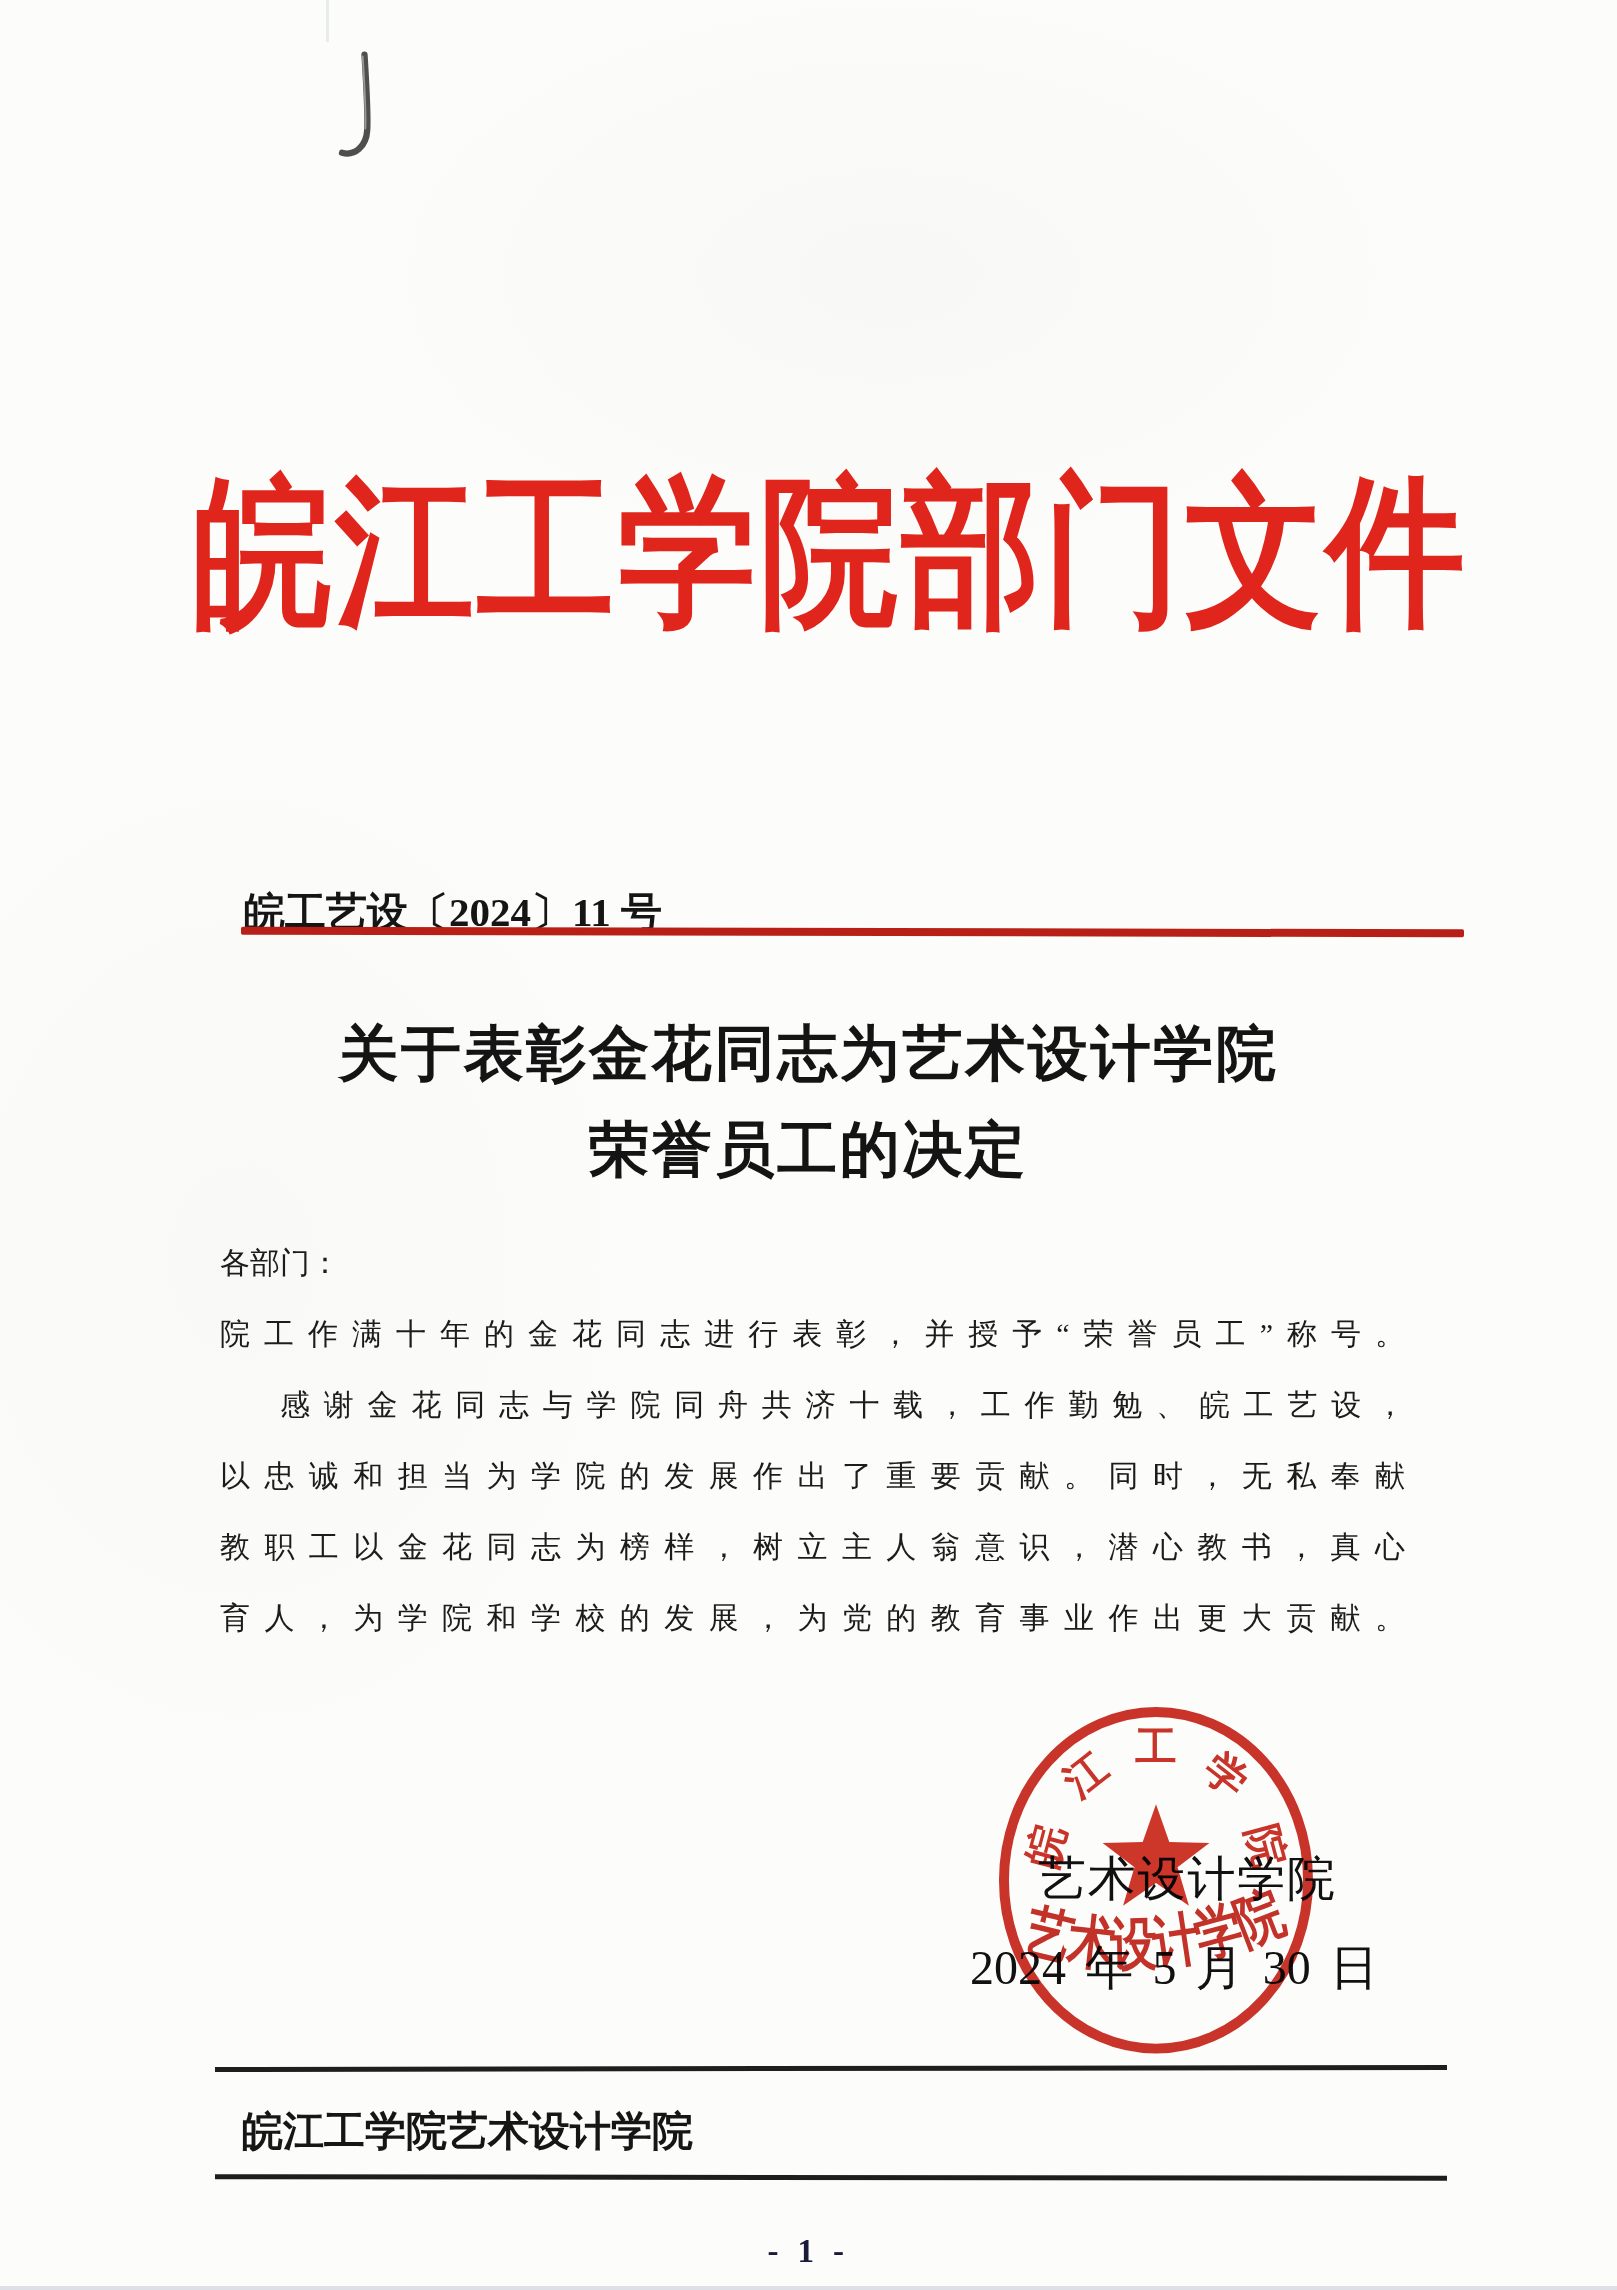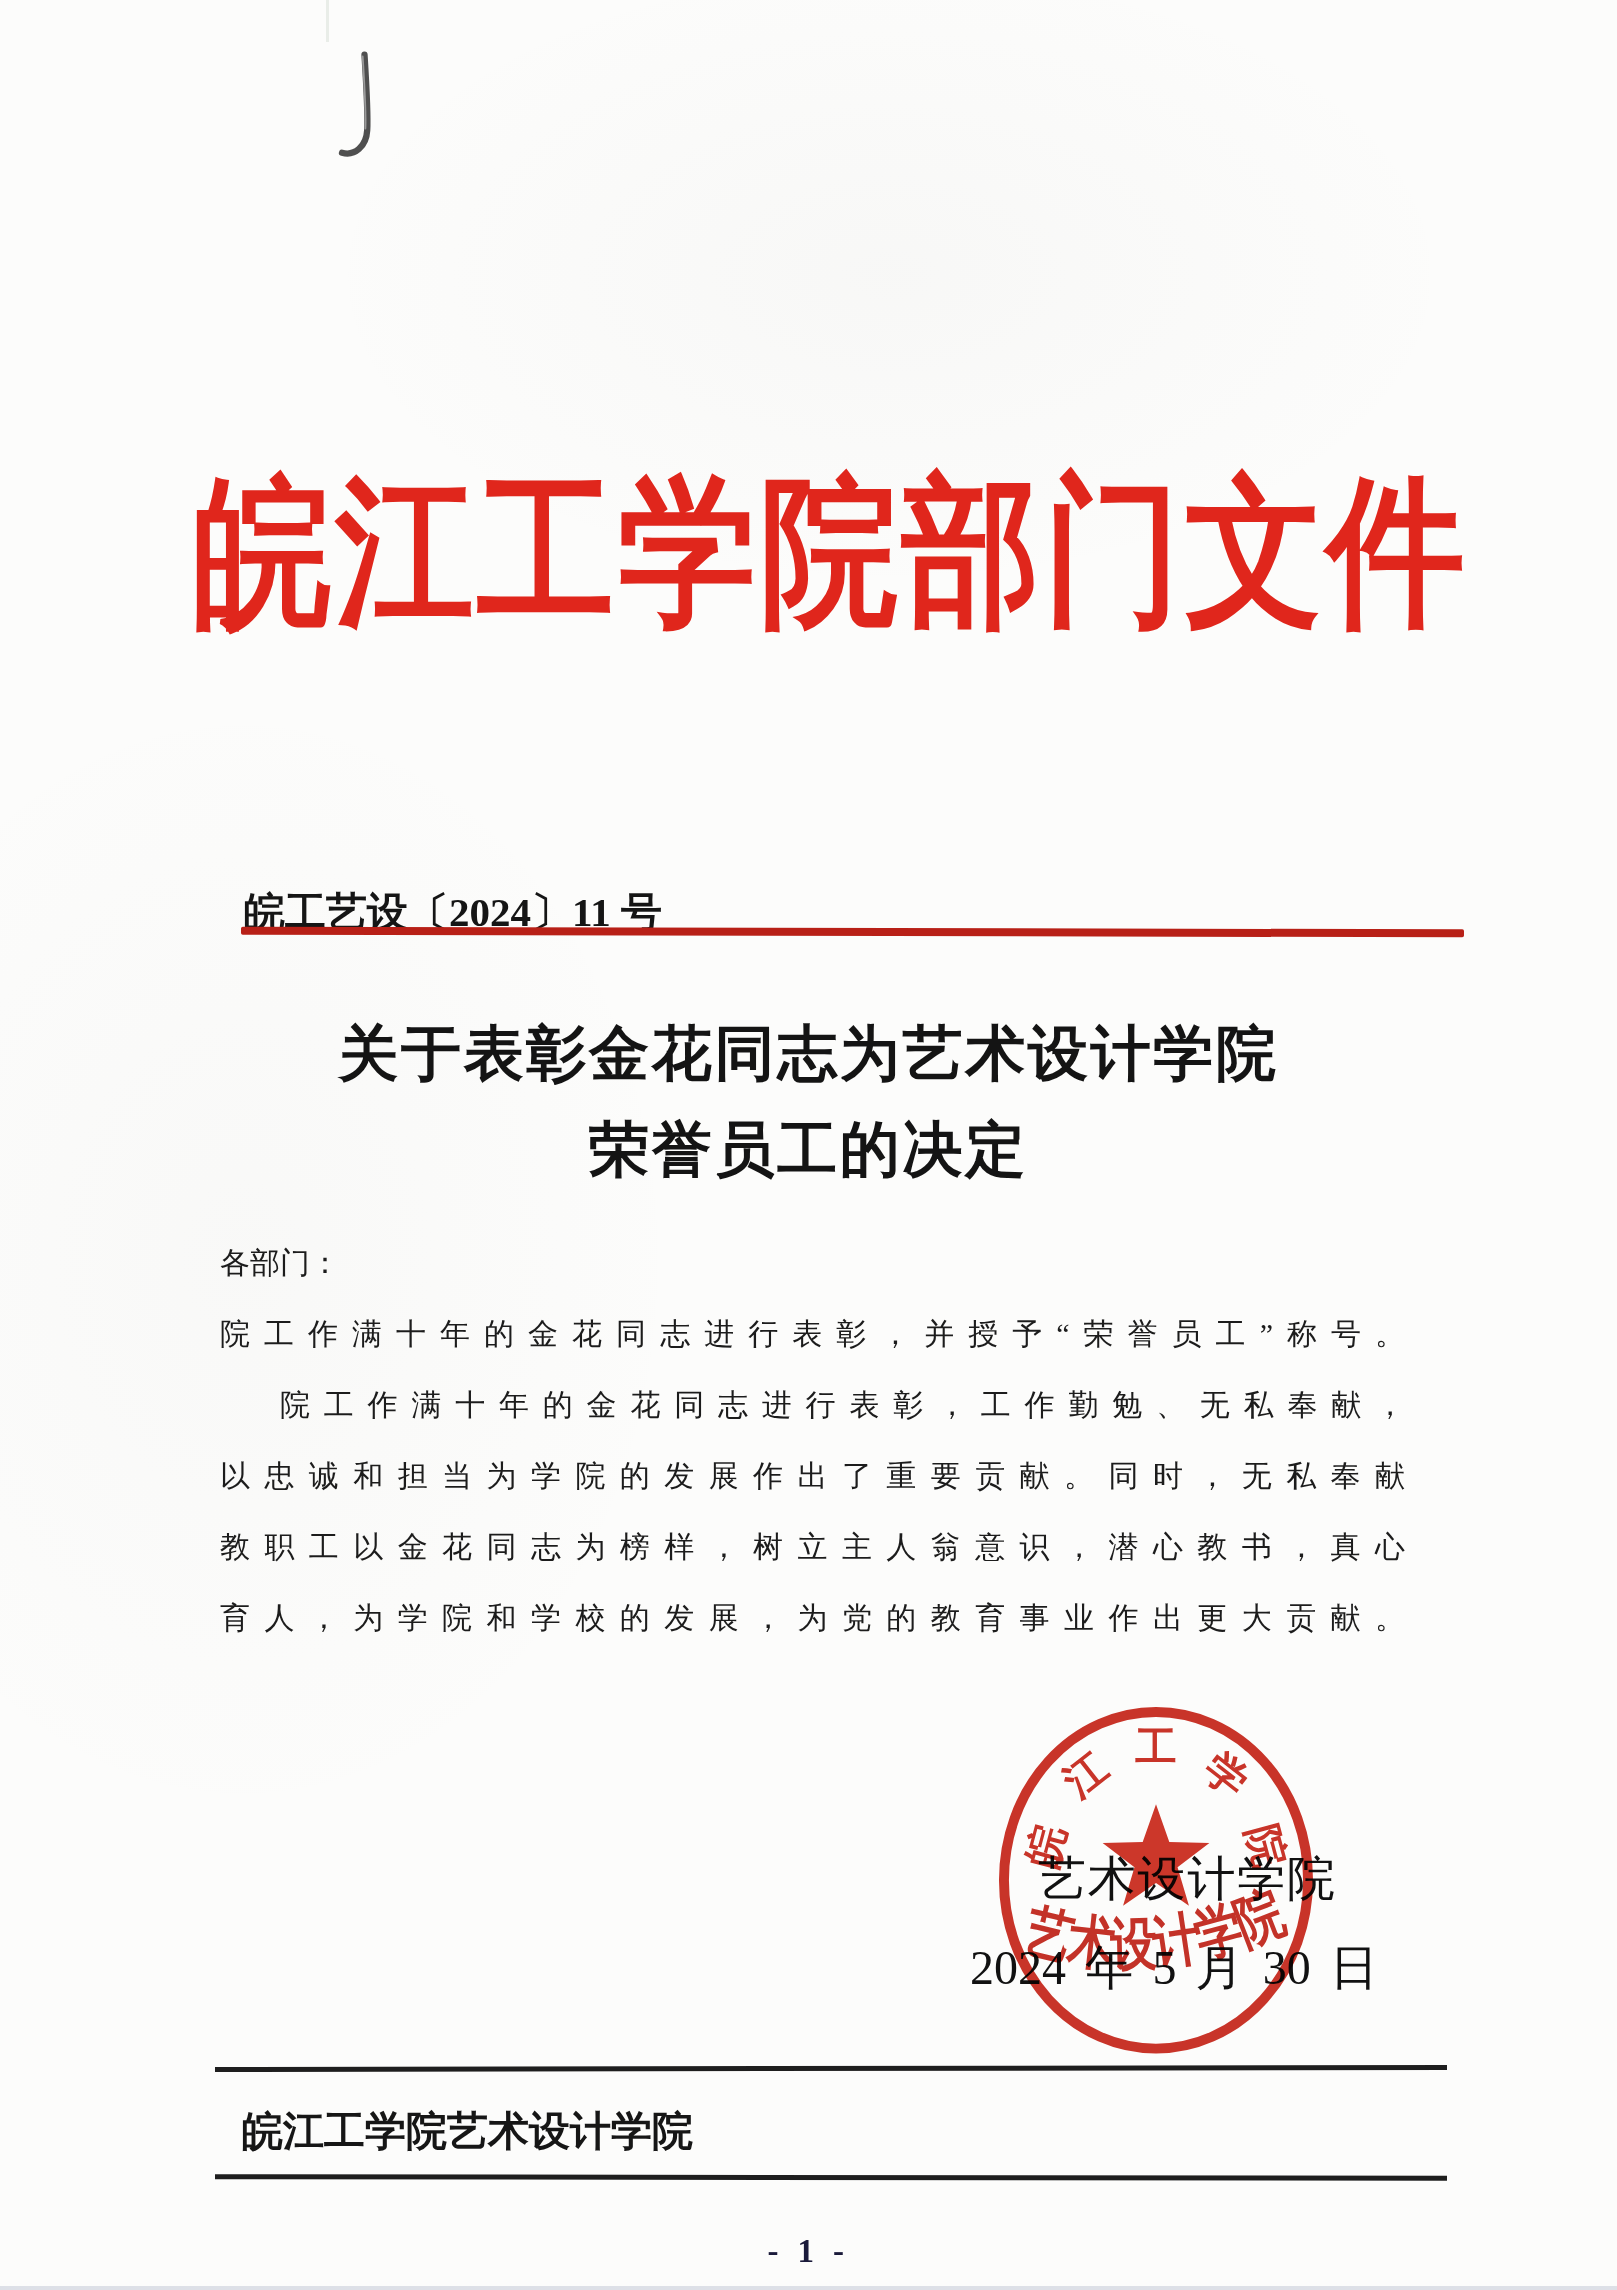--- a/index.html
+++ b/index.html
@@ -98,21 +98,21 @@
   <div class="red-rule"></div>
 
   <div class="doc-title">
     <div>关于表彰金花同志为艺术设计学院</div>
     <div>荣誉员工的决定</div>
   </div>
 
   <div class="body-block">
     <div class="bl">各部门：</div>
     <div class="bl just">院工作满十年的金花同志进行表彰，并授予“荣誉员工”称号。</div>
-    <div class="bl just indent">院工作满十年的金花同志进行表彰，工作勤勉、无私奉献，</div>
+    <div class="bl just indent">感谢金花同志与学院同舟共济十载，工作勤勉、皖工艺设，</div>
     <div class="bl just">以忠诚和担当为学院的发展作出了重要贡献。同时，无私奉献</div>
     <div class="bl just">教职工以金花同志为榜样，树立主人翁意识，潜心教书，真心</div>
     <div class="bl just">育人，为学院和学校的发展，为党的教育事业作出更大贡献。</div>
   </div>
 
   <div class="sig-org">艺术设计学院</div>
   <div class="sig-date">2024 年 5 月 30 日</div>
 
   <svg class="seal" viewBox="0 0 380 400">
     <defs>

